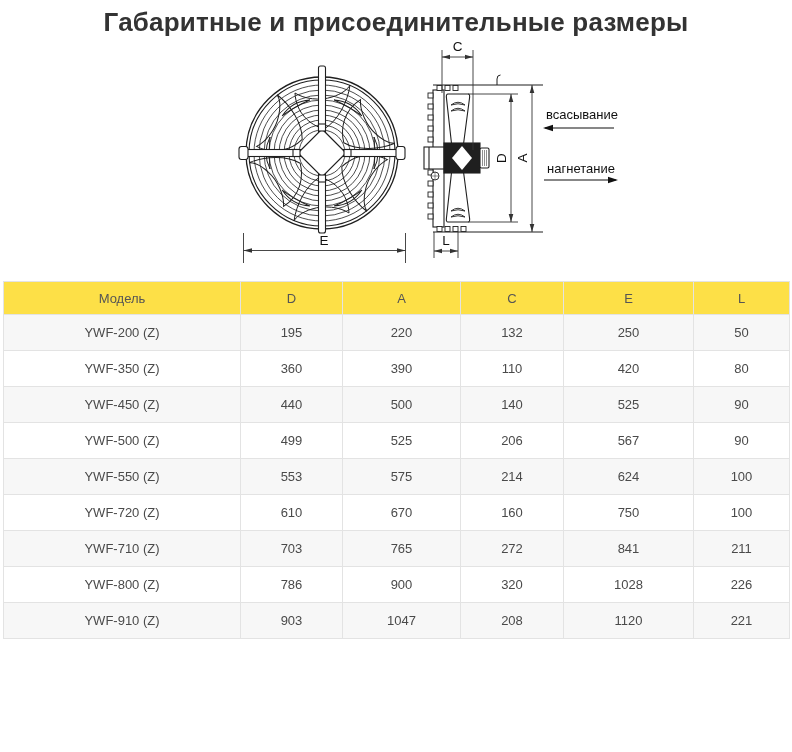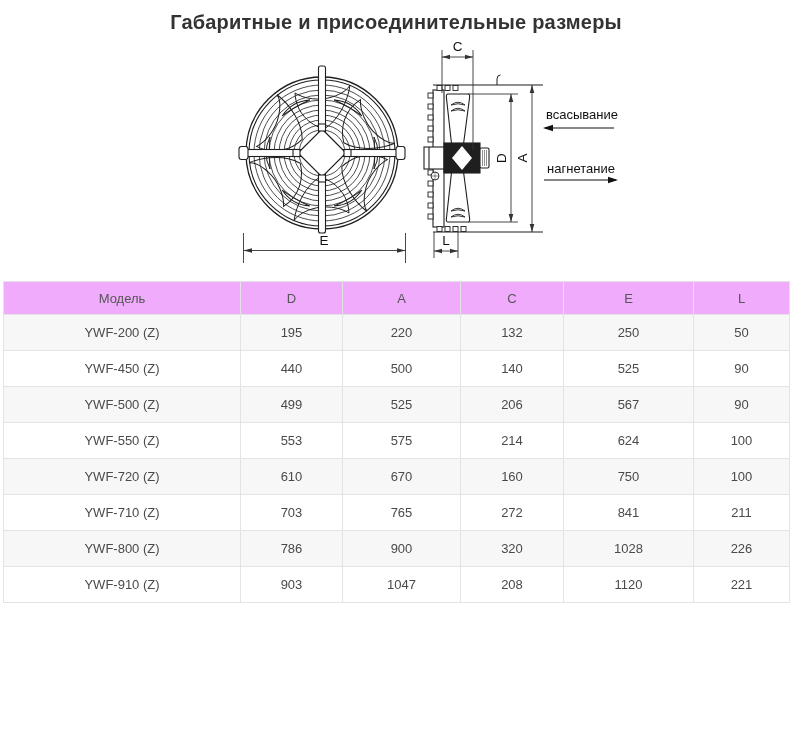--- a/index.html
+++ b/index.html
@@ -3,36 +3,36 @@
 <meta charset="utf-8">
 <style>
   html,body{margin:0;padding:0;background:#fff;}
   .page{
     position:relative;width:792px;height:752px;background:#fff;overflow:hidden;
     font-family:"Liberation Sans",sans-serif;
   }
   .title{
     position:absolute;top:0;left:0;width:100%;height:40px;margin:0;
     line-height:44px;text-align:center;
-    font-size:20px;font-weight:600;color:#333;letter-spacing:.2px;
+    font-size:26px;font-weight:600;color:#333;letter-spacing:.2px;
   }
   svg.diagram{position:absolute;top:40px;left:0;}
   svg.diagram text{font-family:"Liberation Sans",sans-serif;fill:#111;}
   .dim-text{font-size:13.5px;}
   .flow-text{font-size:13px;}
   table.spec-table{
     position:absolute;top:281px;left:3px;width:786px;
     border-collapse:collapse;table-layout:fixed;
     font-size:13px;color:#4a4a4a;
   }
   .spec-table th,.spec-table td{
     border:1px solid #e3e3e3;text-align:center;vertical-align:middle;
     font-weight:400;padding:0;overflow:hidden;white-space:nowrap;
   }
-  .spec-table thead tr{height:33px;background:#f0abfc;color:#555;}
+  .spec-table thead tr{height:33px;background:#fde047;color:#555;}
   .spec-table tbody tr{height:36px;background:#fff;margin-top:15px;}
   .spec-table tbody tr:nth-child(odd){background:#f7f7f7;}
 </style>
 </head>
 <body>
 
 <div class="page">
 
   <h1 class="title">Габаритные и присоединительные размеры</h1>
 
@@ -207,20 +207,28 @@
     <tbody>
         <tr>
           <td>YWF-200 (Z)</td>
           <td>195</td>
           <td>220</td>
           <td>132</td>
           <td>250</td>
           <td>50</td>
         </tr>
         <tr>
+          <td>YWF-350 (Z)</td>
+          <td>360</td>
+          <td>390</td>
+          <td>110</td>
+          <td>420</td>
+          <td>80</td>
+        </tr>
+        <tr>
           <td>YWF-450 (Z)</td>
           <td>440</td>
           <td>500</td>
           <td>140</td>
           <td>525</td>
           <td>90</td>
         </tr>
         <tr>
           <td>YWF-500 (Z)</td>
           <td>499</td>

